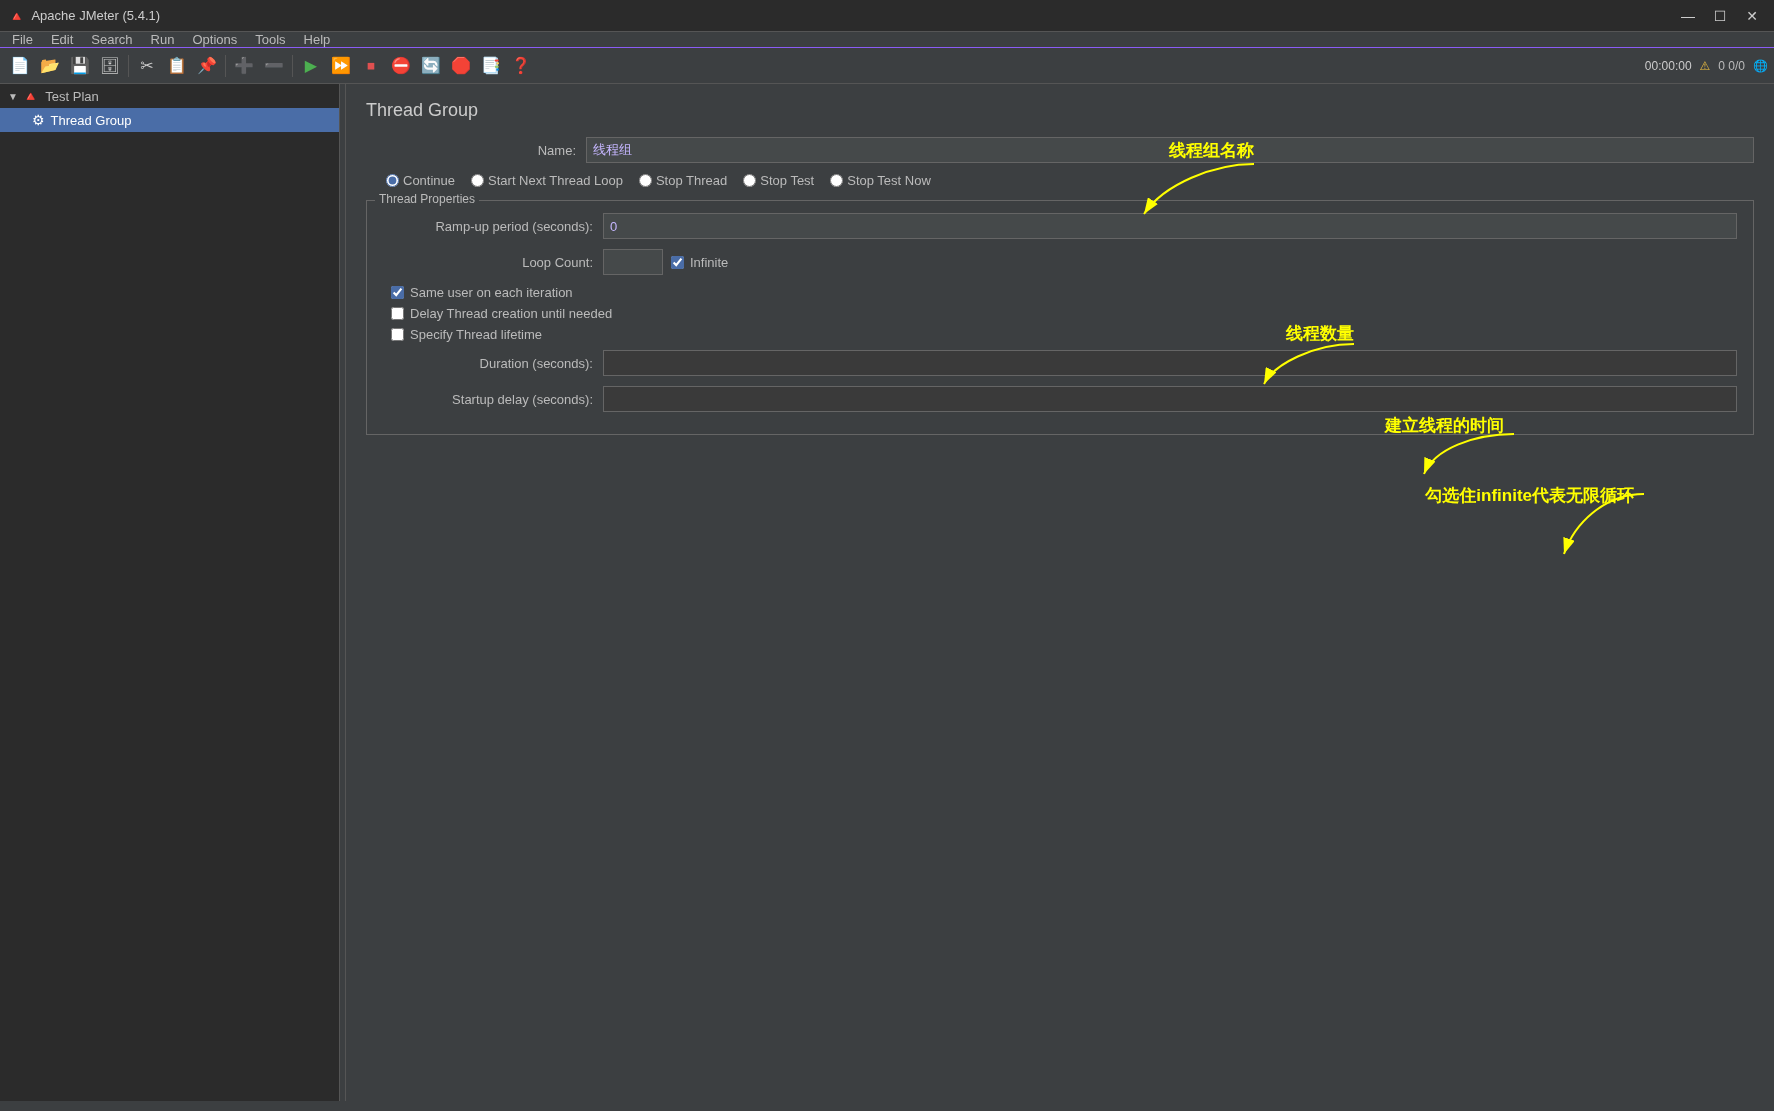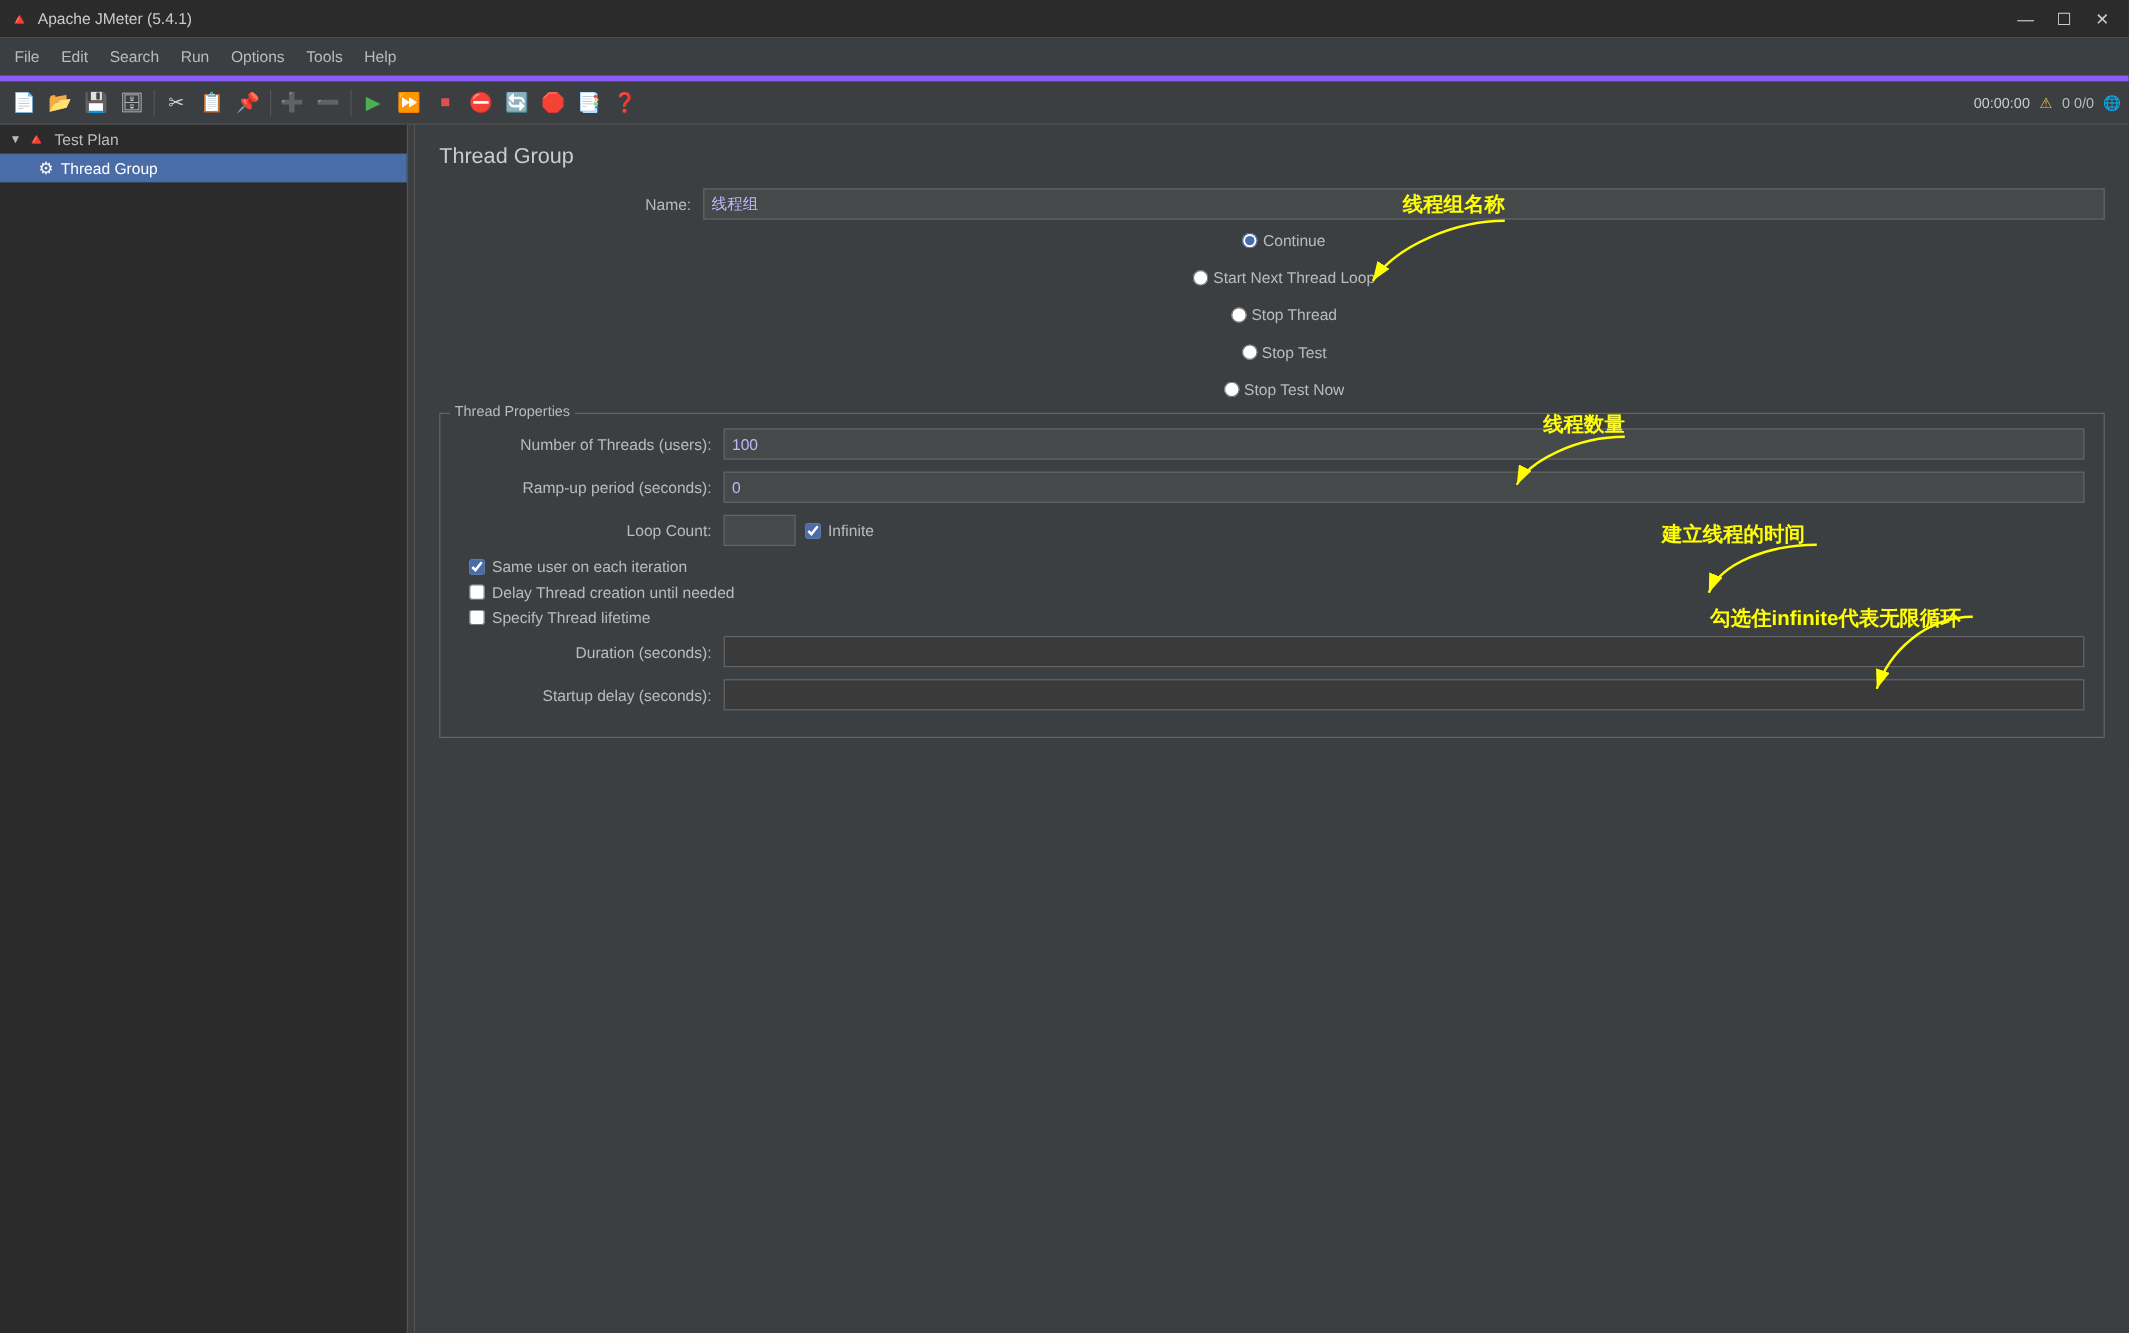--- a/index.html
+++ b/index.html
@@ -45,26 +45,26 @@
       color: #cccccc;
       font-size: 14px;
       cursor: pointer;
       display: flex;
       align-items: center;
       justify-content: center;
     }
 
     
     .menu-bar {
-      height: 36px;
+      height: 16px;
       background: #3c3f41;
       display: flex;
       align-items: center;
       padding: 0 4px;
-      border-bottom: 5px solid #8b5cf6;
+      border-bottom: 1px solid #8b5cf6;
       gap: 2px;
     }
     .menu-item {
       padding: 3px 8px;
       color: #bbbbbb;
       cursor: pointer;
       font-size: 13px;
     }
 
     
@@ -322,21 +322,21 @@
 
   <div class="content" style="position: relative;">
     <div class="panel-title">Thread Group</div>
 
     <div class="form-row">
       <span class="form-label">Name:</span>
       <input type="text" class="form-input" value="线程组" style="">
     </div>
 
 
-    <div class="radio-group" style="padding-left: 20px; margin-bottom: 10px; flex-direction: column;">
+    <div class="radio-group" style="padding-left: 20px; margin-bottom: 10px;">
       <label class="radio-item">
         <input type="radio" name="action" checked="" style="">
         <span>Continue</span>
       </label>
       <label class="radio-item">
         <input type="radio" name="action" style="">
         <span>Start Next Thread Loop</span>
       </label>
       <label class="radio-item">
         <input type="radio" name="action" style="">
@@ -348,24 +348,20 @@
       </label>
       <label class="radio-item">
         <input type="radio" name="action" style="">
         <span>Stop Test Now</span>
       </label>
     </div>
 
     <div class="section-border">
       <span class="section-legend">Thread Properties</span>
 
-      <div class="form-row">
-        <span class="form-label">Number of Threads (users):</span>
-        <input type="text" class="form-input" value="100" style="">
-      </div>
 
       <div class="form-row">
         <span class="form-label">Ramp-up period (seconds):</span>
         <input type="text" class="form-input" value="0" style="">
       </div>
 
       <div class="form-row">
         <span class="form-label">Loop Count:</span>
         <div class="loop-row">
           <input type="text" class="loop-input" value="" disabled="" style="">

